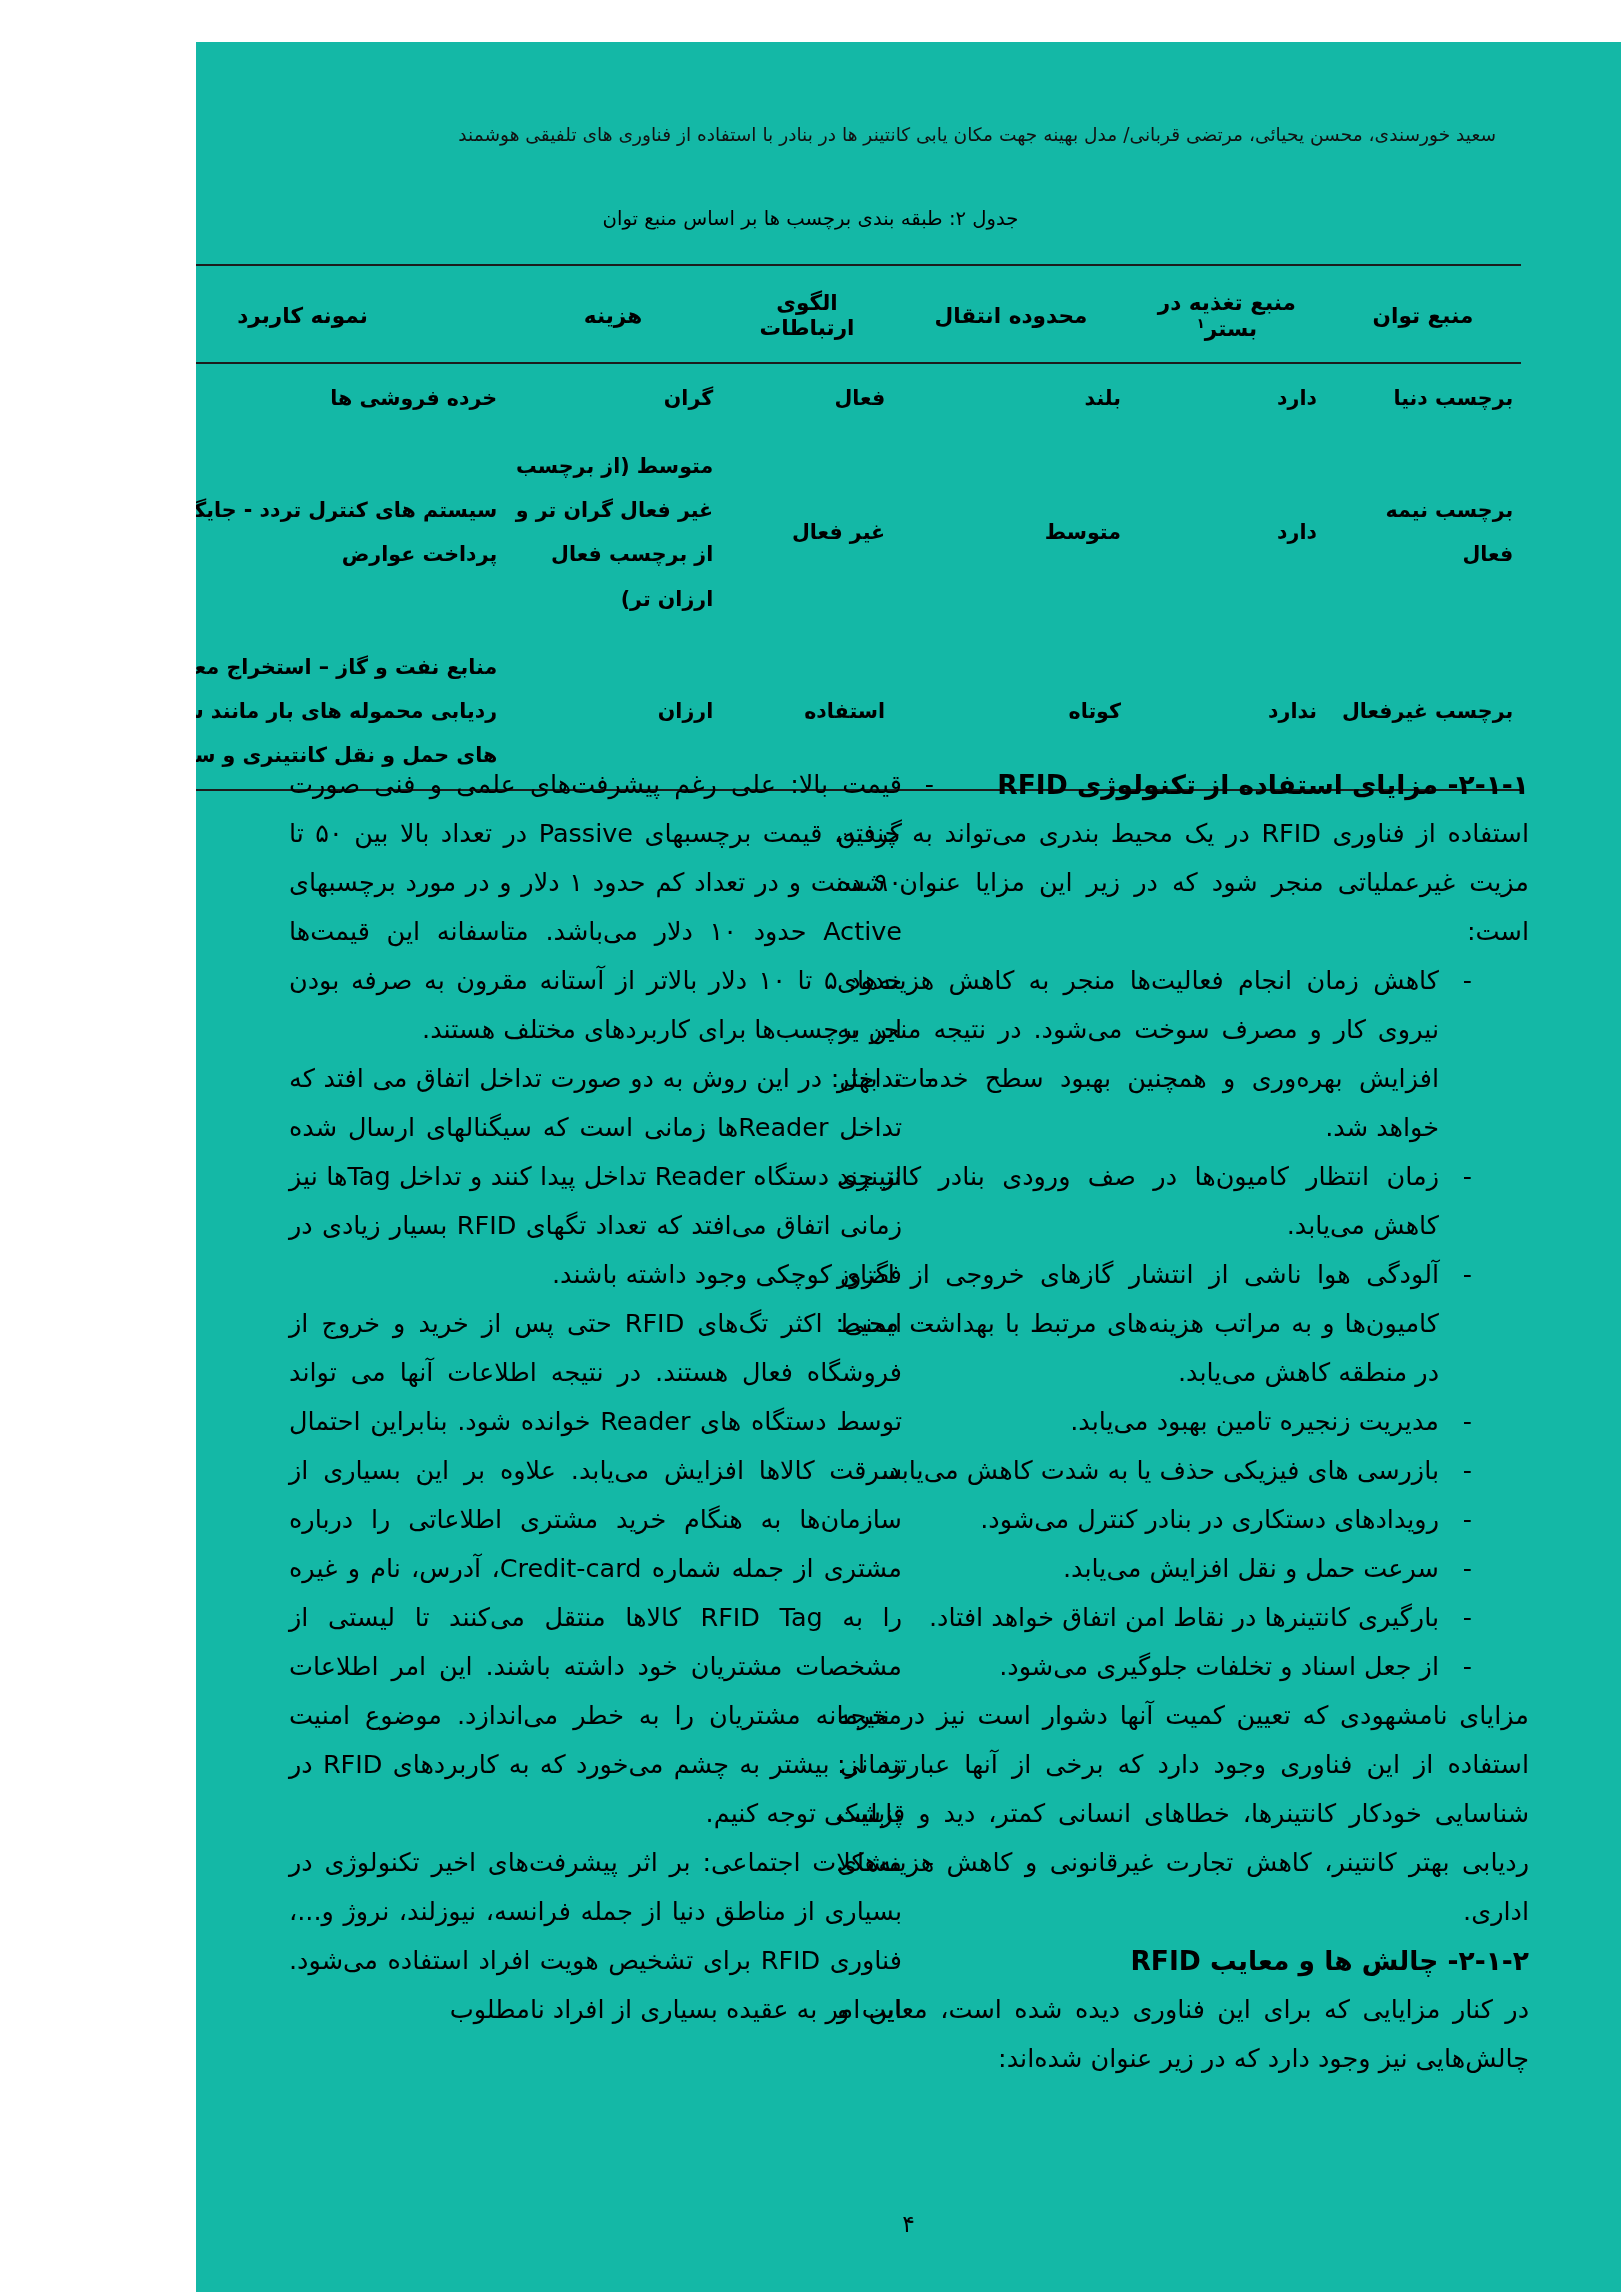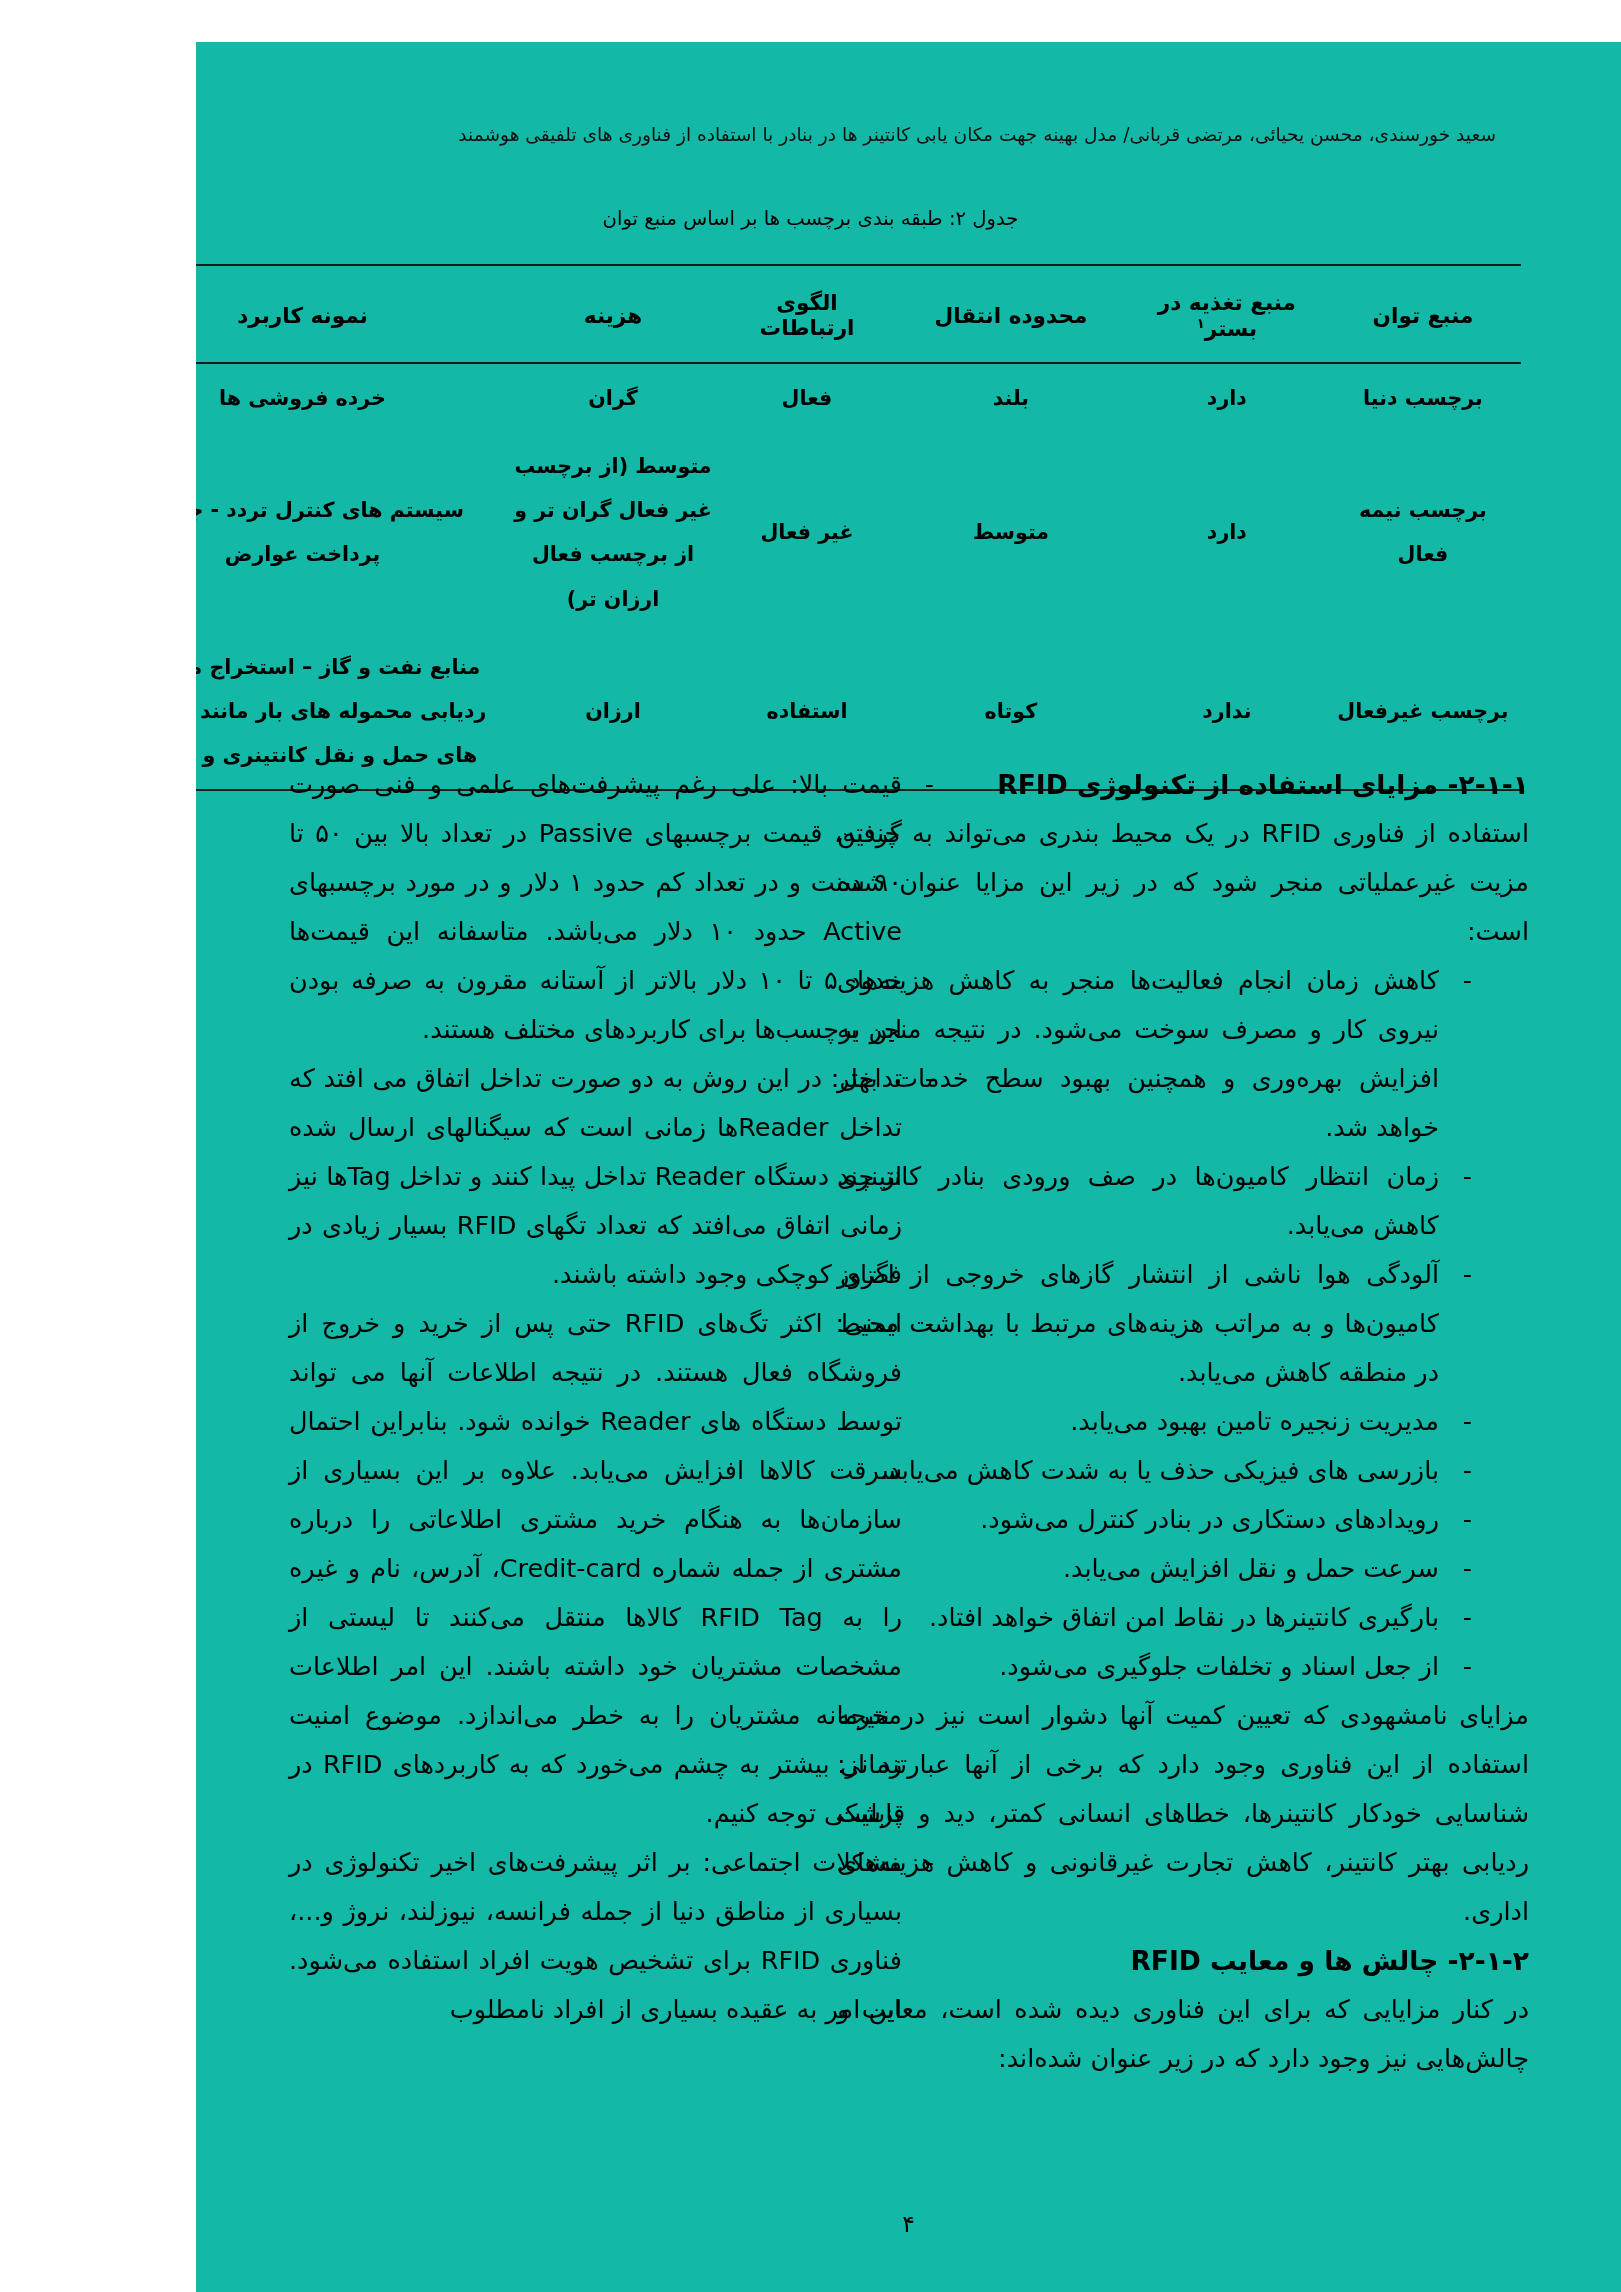--- a/index.html
+++ b/index.html
@@ -51,21 +51,20 @@
     font-weight:bold;
     padding:23.5px 5.9px 21.6px 5.9px;
     text-align:center;
     vertical-align:middle;
   }
   table.cls td{
     font-size:20.6px;
     font-weight:bold;
     line-height:2.15;
     padding:11.8px 7.8px;
-    text-align:center;
     vertical-align:middle;
   }
   table.cls sup{font-size:13.7px;}
   .col{
     position:absolute;
     top:718px;
     font-size:25.5px;
     line-height:49px;
     text-align:justify;
   }

